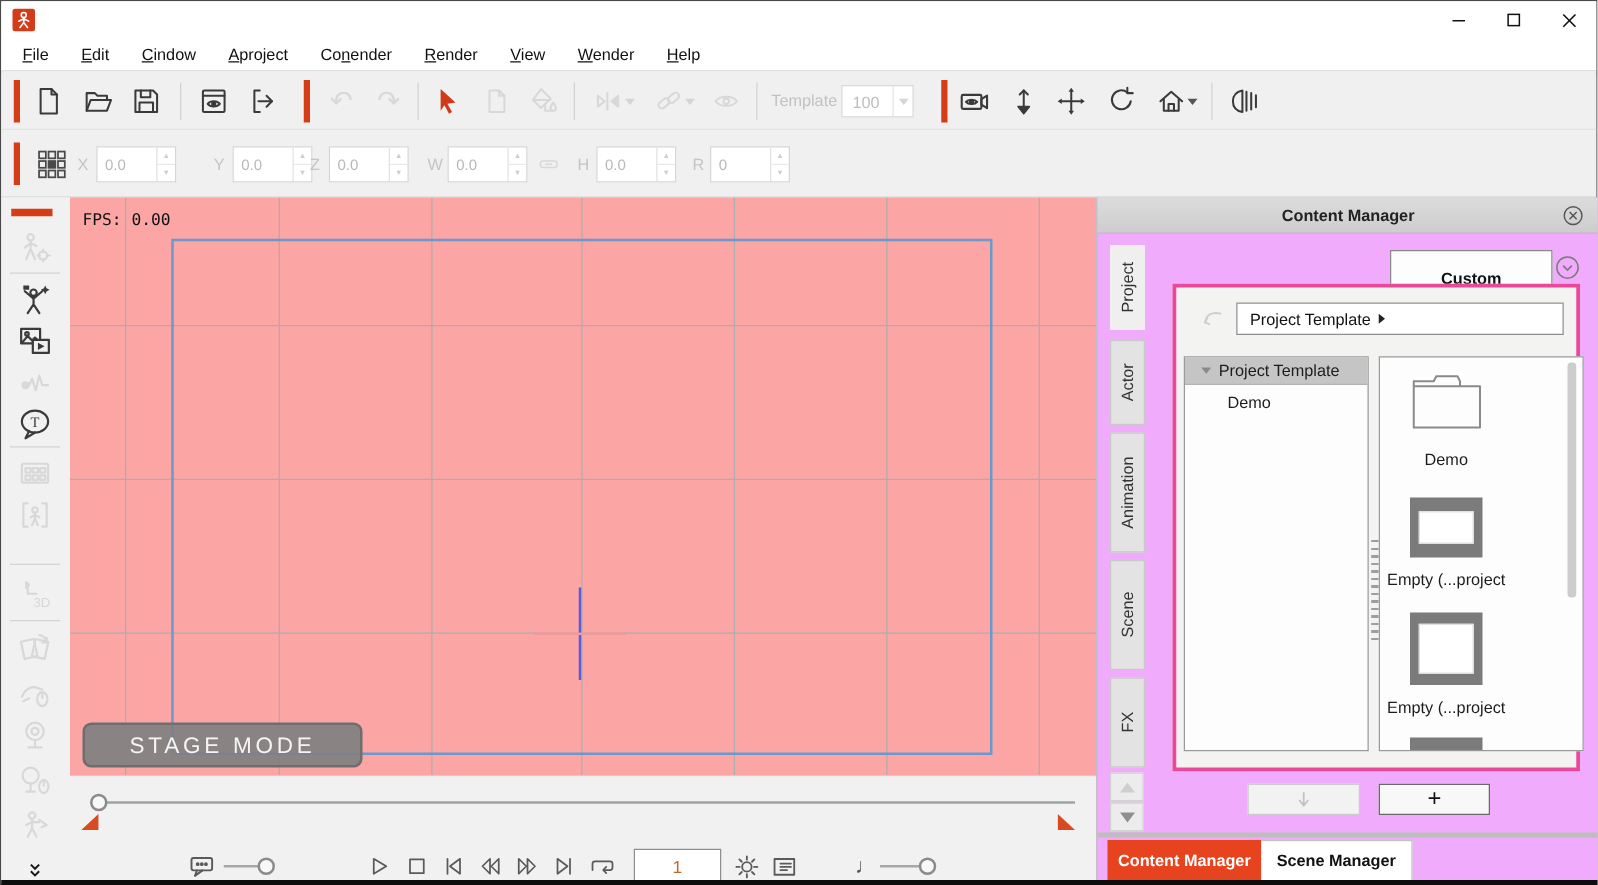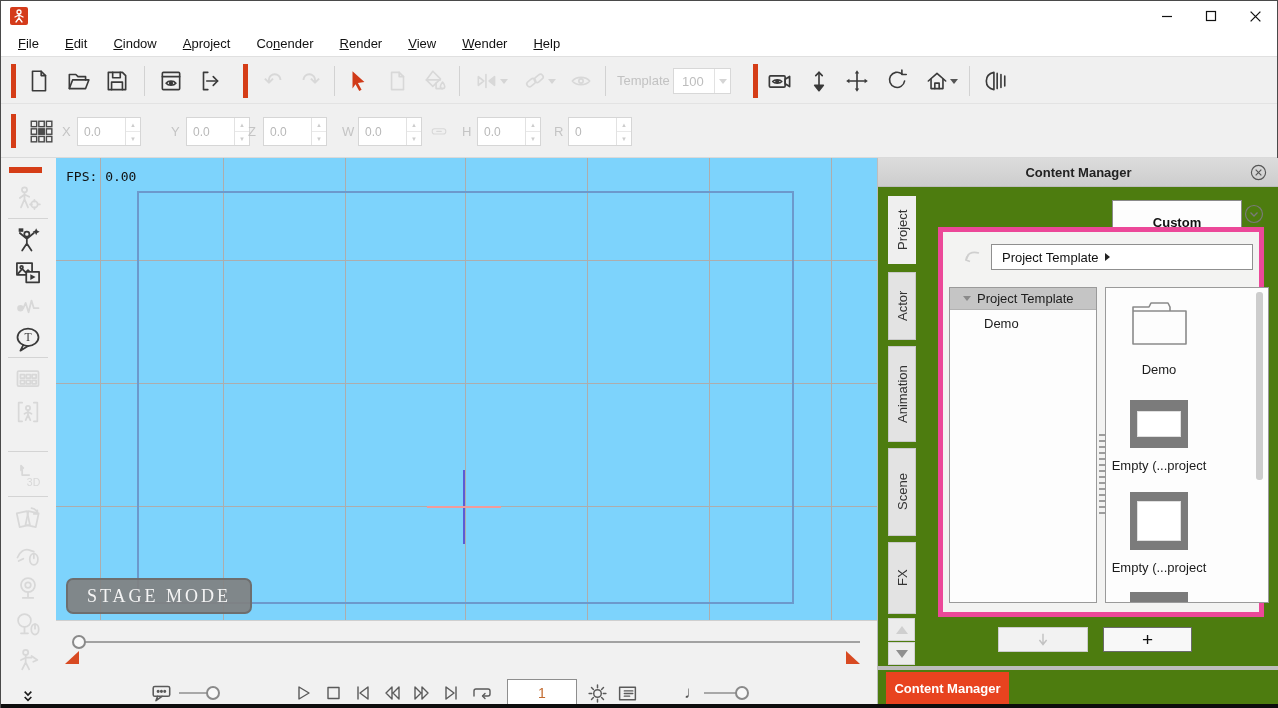--- a/index.html
+++ b/index.html
@@ -47,56 +47,56 @@
   .fspin i { flex:1; display:flex; align-items:center; justify-content:center; font-style:normal; font-size:6px; color:#cdcdcd; }
   .fspin i:first-child { border-bottom:1px solid #e9e9e9; }
 
   
   #sidebar { position:absolute; left:0; top:157px; width:55px; height:547px; background:#f1f1f1; }
   .sb-icon { position:absolute; left:13px; width:28px; height:28px; display:flex; align-items:center; justify-content:center; }
   .sb-sep { position:absolute; left:7px; width:40px; height:1px; background:#d4d4d4; }
   #sb-redbar { position:absolute; left:8px; top:9px; width:33px; height:6px; background:#d53d17; }
 
   
-  #canvas { position:absolute; left:55px; top:157px; width:821px; height:463px; background:#7dd3fc; border-bottom:1px solid #cfcfcf; overflow:hidden; }
+  #canvas { position:absolute; left:55px; top:157px; width:821px; height:463px; background:#fca5a5; border-bottom:1px solid #cfcfcf; overflow:hidden; }
   .gv { position:absolute; top:0; width:1px; height:100%; background:#adadad; }
   .gh { position:absolute; left:0; height:1px; width:100%; background:#adadad; }
   #stage-rect { position:absolute; left:81px; top:33px; width:657px; height:413px; border:2px solid #6c99cc; }
   #cross-v { position:absolute; left:407px; top:312px; width:2px; height:74px; background:#5b5bd6; }
   #cross-h { position:absolute; left:371px; top:348px; width:74px; height:2px; background:#f29a9a; }
   #fps { position:absolute; left:10px; top:11px; font-family:"DejaVu Sans Mono",monospace; font-size:13px; color:#111; }
-  #stage-badge { position:absolute; left:10px; top:420px; width:186px; height:36px; background:rgba(128,128,128,.92); border:2px solid #6e6e6e; border-radius:7px; color:#f4f4f4; font-size:18px; letter-spacing:3px; display:flex; align-items:center; justify-content:center;font-family:Liberation Serif, serif; }
+  #stage-badge { position:absolute; left:10px; top:420px; width:224px; height:36px; background:rgba(128,128,128,.92); border:2px solid #6e6e6e; border-radius:7px; color:#f4f4f4; font-size:18px; letter-spacing:3px; display:flex; align-items:center; justify-content:center; }
 
   
   #bottomstrip { position:absolute; left:55px; top:620px; width:821px; height:84px; background:#f1f1f1; }
   #tl-line { position:absolute; left:23px; top:20px; width:781px; height:2px; background:#a2a2a2; }
   #tl-knob { position:absolute; left:16px; top:14px; width:14px; height:14px; border-radius:50%; background:#f8f8f8; border:2px solid #8a8a8a; }
   .tl-marker { position:absolute; top:30px; width:14px; height:13px; background:#d84a22; }
   #tl-marker-left  { left:9px;  clip-path:polygon(100% 0,100% 100%,0 100%); }
   #tl-marker-right { left:790px; clip-path:polygon(0 0,100% 100%,0 100%); }
   .tr-icon { position:absolute; top:61px; width:22px; height:22px; display:flex; align-items:center; justify-content:center; }
   #frame-box { position:absolute; left:451px; top:58px; width:70px; height:27px; background:#fff; border:1px solid #8e8e8e; display:flex; align-items:center; justify-content:center; font-size:14px; color:#c26a2e; }
   .mini-line { position:absolute; top:71px; height:2px; background:#a8a8a8; }
   .mini-knob { position:absolute; top:65px; width:14px; height:14px; border-radius:50%; background:#f8f8f8; border:2px solid #8a8a8a; }
   #note-glyph { position:absolute; left:628px; top:62px; font-size:17px; color:#555; }
 
   
-  #rpanel { position:absolute; left:876px; top:157px; width:402px; height:547px; background:#4d7c0f; border-left:1px solid #bdbdbd; }
+  #rpanel { position:absolute; left:876px; top:157px; width:402px; height:547px; background:#f0abfc; border-left:1px solid #bdbdbd; }
   #rp-title { position:absolute; left:0; top:0; width:100%; height:29px; background:linear-gradient(#dcdcdc,#cdcdcd); border-bottom:1px solid #bdbdbd; display:flex; align-items:center; justify-content:center; font-weight:bold; color:#222; }
   #rp-close { position:absolute; right:12px; top:6px; width:17px; height:17px; }
   .vtab { position:absolute; left:10px; width:28px; writing-mode:vertical-rl; transform:rotate(180deg); display:flex; align-items:center; justify-content:center; color:#333; background:#e3e3e3; border:1px solid #c9c9c9; }
   .vtab.active { background:#efefef; border:none; }
   .vscroll { position:absolute; left:10px; width:27px; height:23px; background:#ececec; border:1px solid #d2d2d2; display:flex; align-items:center; justify-content:center; }
   .tri-up-dis { width:0;height:0;border-left:6px solid transparent;border-right:6px solid transparent;border-bottom:8px solid #cfcfcf; }
   .tri-dn { width:0;height:0;border-left:6px solid transparent;border-right:6px solid transparent;border-top:8px solid #8f8f8f; }
 
   #tab-template { position:absolute; left:64px; top:42px; width:170px; height:28px; background:#e8431f; color:#fff; font-weight:bold; display:flex; align-items:center; justify-content:center; }
   #tab-custom { position:absolute; left:234px; top:42px; width:130px; height:44px; background:#fdfdfd; border:1px solid #8a8a8a; color:#111; font-weight:bold; display:flex; align-items:center; justify-content:center; }
   #rp-collapse { position:absolute; left:366px; top:46px; width:20px; height:20px; }
-  #rp-container { position:absolute; left:60px; top:69px; width:326px; height:390px; border:5px solid #ec4899; background:#f3f3f2; }
+  #rp-container { position:absolute; left:60px; top:69px; width:326px; height:390px; border:3px solid #ec4899; background:#f3f3f2; }
 
   #crumb-back { position:absolute; left:18px; top:16px; width:22px; height:18px; }
   #crumb-box { position:absolute; left:48px; top:12px; width:262px; height:26px; background:#fff; border:1px solid #8f8f8f; display:flex; align-items:center; padding-left:10px; color:#111; }
   .tri-right { width:0;height:0;border-top:4px solid transparent;border-bottom:4px solid transparent;border-left:5px solid #222; display:inline-block; margin-left:6px; }
   .tri-down-sm { width:0;height:0;border-left:4px solid transparent;border-right:4px solid transparent;border-top:5px solid #8a8a8a; display:inline-block; }
 
   #tree-box { position:absolute; left:6px; top:55px; width:148px; height:316px; background:#fdfdfd; border:1px solid #9a9a9a; }
   #tree-root-row { height:22px; background:#c5c5c5; border-bottom:1px solid #b2b2b2; display:flex; align-items:center; padding-left:7px; color:#1c1c1c; }
   #tree-root-row span { margin-left:6px; }
   #tree-child-row { margin-top:6px; padding-left:34px; color:#1c1c1c; }
@@ -659,16 +659,17 @@
 
     <div id="btn-download">
         <svg width="18" height="18" viewBox="0 0 20 20">
           <path d="M10 3v11M6 10l4 5 4-5" fill="none" stroke="#c2c2c2" stroke-width="1.6"></path>
         </svg>
       </div>
     <div id="btn-add">+</div>
 
     <div id="rp-divider"></div>
     <div id="btab-cm">Content Manager</div>
+    <div id="btab-sm">Scene Manager</div>
   </div>
 
   <div id="blackstrip"></div>
 </div>
 
 </body></html>

